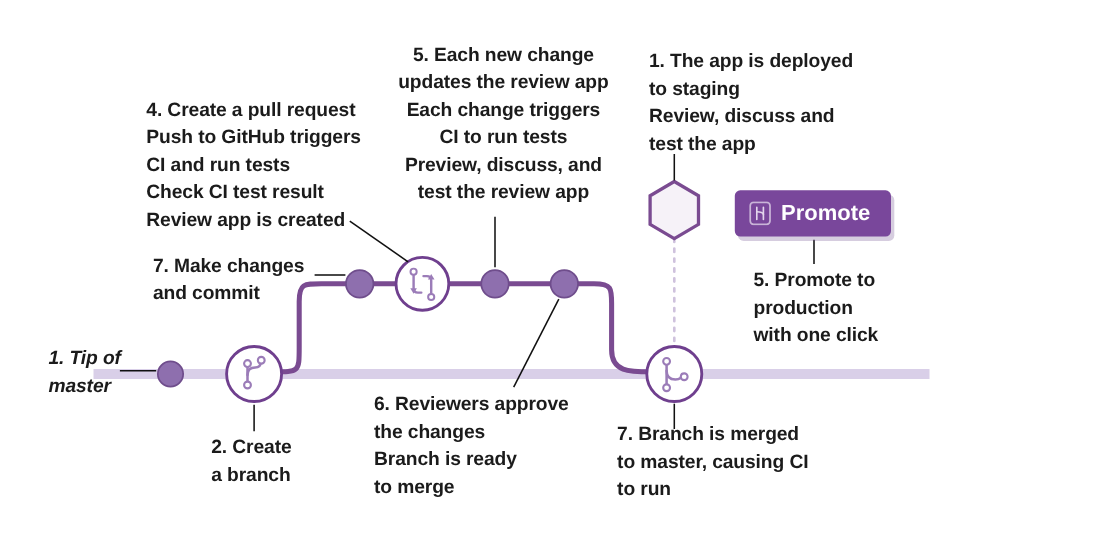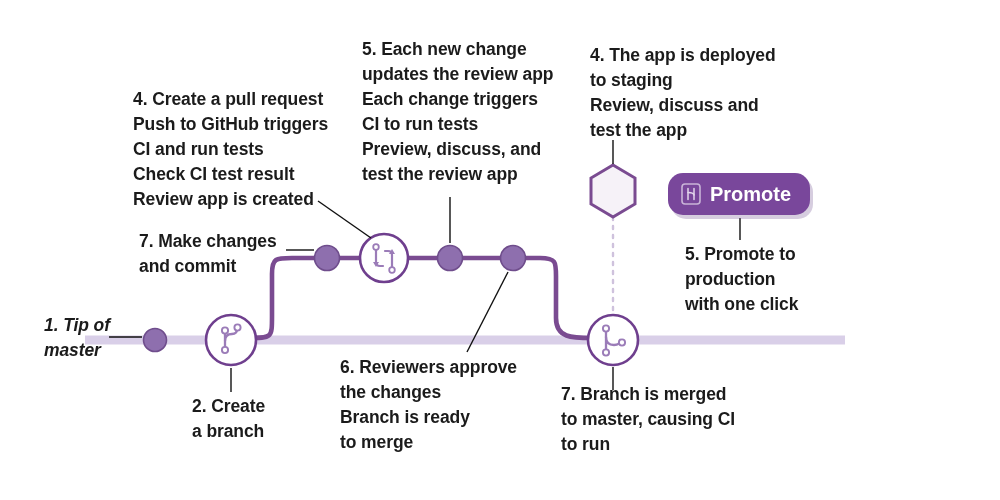--- a/index.html
+++ b/index.html
@@ -22,21 +22,21 @@
     color:#1b1b1b;
     white-space:pre-line;
     letter-spacing:-0.1px;
   }
 
   .promote-btn{
     position:absolute;
     left:668px;top:173px;
     width:142px;height:42px;
     background:#79479b;
-    border-radius:15px;
+    border-radius:5px;
     box-shadow:3px 4px 0 rgba(120,90,150,0.30);
     display:flex;align-items:center;
     gap:9px;
     padding:0 13px;
     box-sizing:border-box;
     cursor:pointer;
   }
   .promote-label{
     color:#ffffff;
     font-size:20px;
@@ -133,37 +133,37 @@
 
   <div class="note" style="left:139px; top:229px;">7. Make changes
 and commit</div>
 
   <div class="note" style="left:133px; top:87px;">4. Create a pull request
 Push to GitHub triggers
 CI and run tests
 Check CI test result
 Review app is created</div>
 
-  <div class="note" style="left:362px; top:37px;">5. Each new change
+  <div class="note" style="left:362px; top:37px;text-align:center;">5. Each new change
 updates the review app
 Each change triggers
 CI to run tests
 Preview, discuss, and
 test the review app</div>
 
   <div class="note" style="left:340px; top:355px;">6. Reviewers approve
 the changes
 Branch is ready
 to merge</div>
 
   <div class="note" style="left:525px; top:382px;margin-left:36px;">7. Branch is merged
 to master, causing CI
 to run</div>
 
-  <div class="note" style="left:590px; top:43px;">4. The app is deployed
+  <div class="note" style="left:590px; top:43px;">1. The app is deployed
 to staging
 Review, discuss and
 test the app</div>
 
   <div class="note" style="left:685px; top:242px;">5. Promote to
 production
 with one click</div>
 
   <div class="promote-btn">
     <svg class="heroku-ico" viewBox="0 0 20 22">

